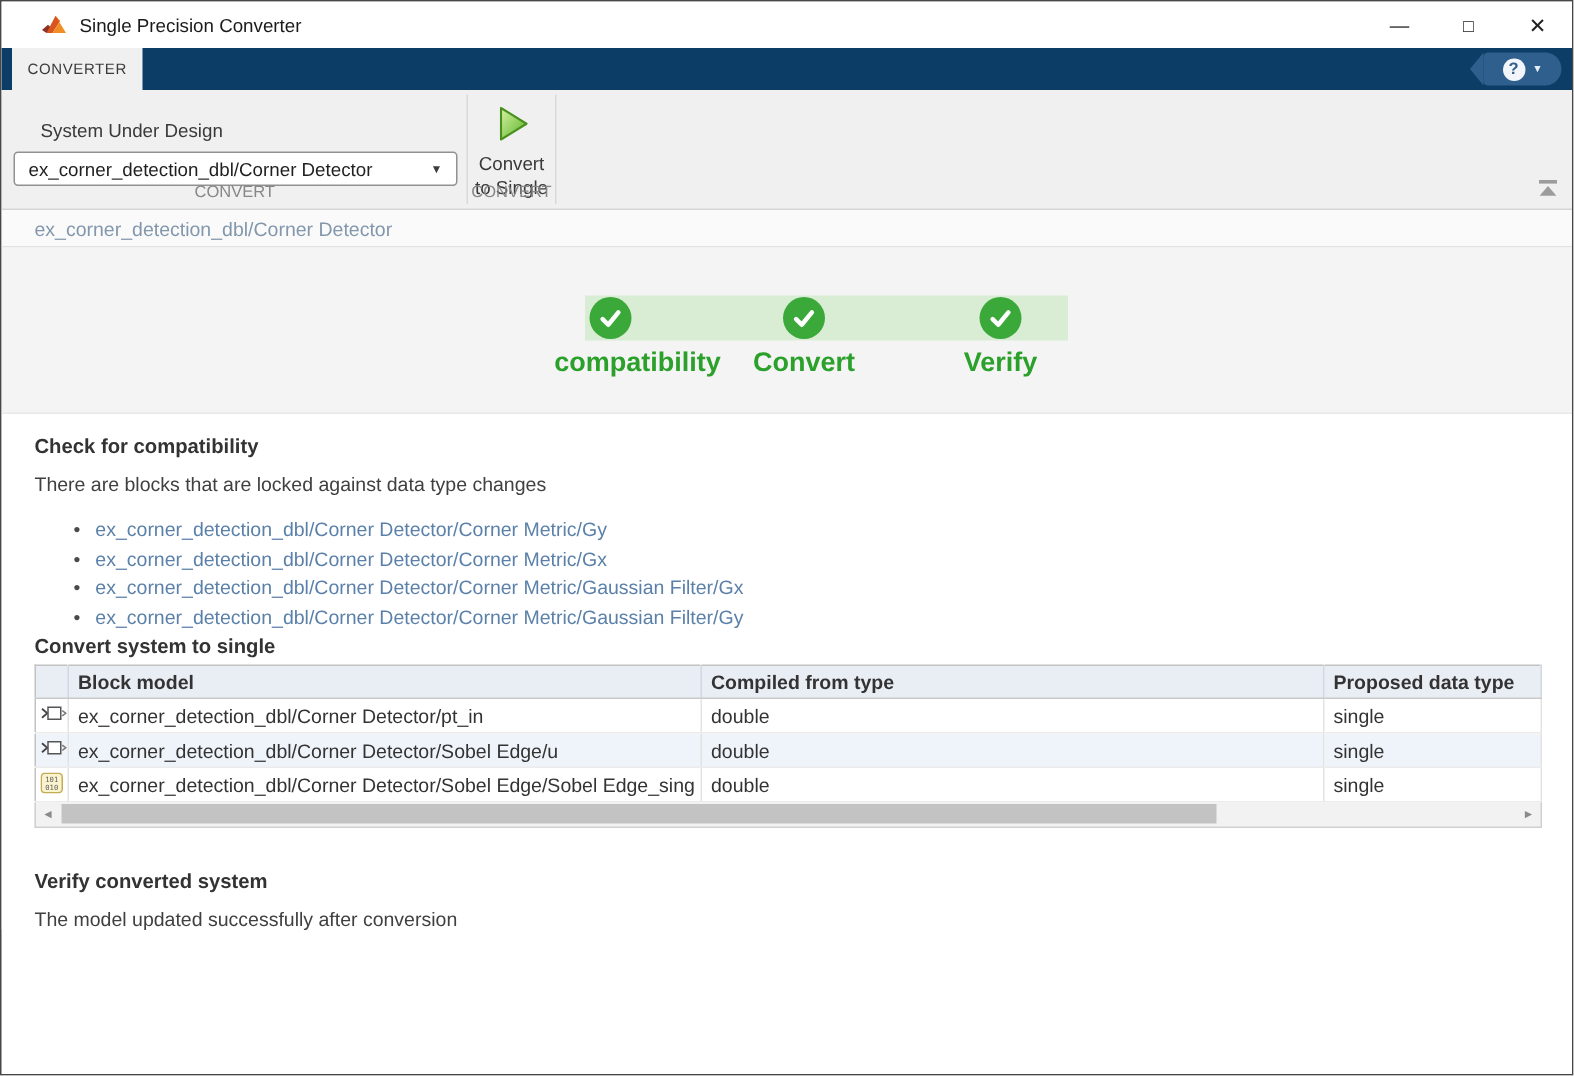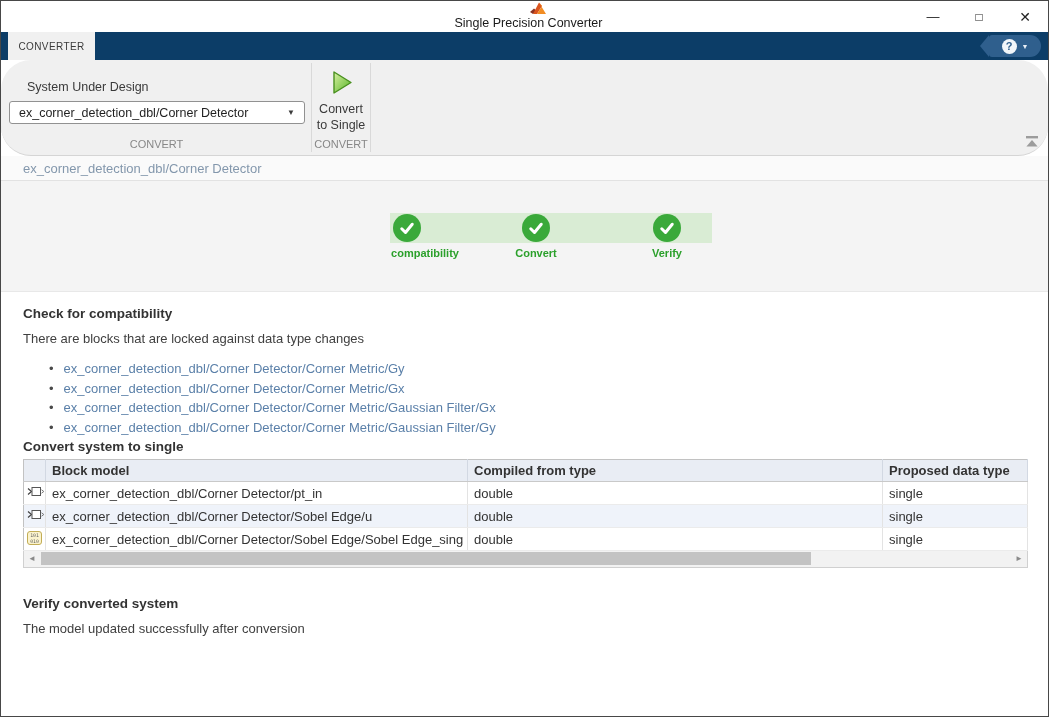--- a/index.html
+++ b/index.html
@@ -3,21 +3,21 @@
 <meta charset="utf-8">
 <style>
   * { margin:0; padding:0; box-sizing:border-box; }
   html,body { background:#dadada; font-family:"Liberation Sans", sans-serif; }
   .window {
     position:relative; width:1049px; height:717px; background:#ffffff;
     border:1px solid #474747; overflow:hidden;
   }
 
   
-  .titlebar { height:31px; background:#ffffff; display:flex; align-items:center; position:relative;flex-direction:column; }
+  .titlebar { height:31px; background:#ffffff; display:flex; align-items:center; position:relative; }
   .matlab-logo { margin-left:27px; width:17px; height:15px; }
   .title-text { margin-left:8px; font-size:12.5px; color:#1a1a1a; }
   .win-controls { position:absolute; right:0; top:0; height:31px; display:flex; }
   .win-btn { width:46px; height:31px; display:flex; align-items:center; justify-content:center;
              color:#222; font-size:13px; cursor:default; }
   .win-btn.max span { font-size:12px; }
   .win-btn.close span { font-size:14px; }
 
   
   .tabstrip { position:relative; height:28px; background:#0c3d67; }
@@ -36,21 +36,21 @@
     border-top:11px solid transparent; border-bottom:11px solid transparent;
     border-right:9px solid #2f5f8d;
   }
   .help-circle {
     width:15px; height:15px; border-radius:50%; background:#f2f6fa; color:#2f5f8d;
     font-size:11px; font-weight:bold; display:flex; align-items:center; justify-content:center;
   }
   .help-caret { color:#e8eef5; font-size:7px; }
 
   
-  .toolbar { position:relative; height:96px; background:#f0f0f0; border-bottom:1px solid #d5d5d5;border-radius:30px; }
+  .toolbar { position:relative; height:80px; background:#f0f0f0; border-bottom:1px solid #d5d5d5; }
   .sud-label { position:absolute; left:26px; top:20px; font-size:12.5px; color:#3a3a3a; }
   .combo {
     position:absolute; left:8px; top:41px; width:296px; height:23px; background:#fff;
     border:1px solid #919191; border-radius:3px; display:flex; align-items:center;
     padding:0 9px; font-size:12.5px; color:#1f1f1f; cursor:pointer;
   }
   .combo-caret { margin-left:auto; font-size:8px; color:#3c3c3c; }
   .section-caption { position:absolute; bottom:5px; text-align:center; font-size:11px; color:#878787; }
   .caption-system { left:0; width:311px; }
   .caption-convert { left:311px; width:58px; }
@@ -74,21 +74,21 @@
   
   .progress-panel { position:relative; height:111px; background:#f4f4f4; border-bottom:1px solid #e8e8e8; }
   .progress-band { position:absolute; left:389px; top:32px; width:322px; height:30px; background:#d9ecd4; }
   .step-circle {
     position:absolute; top:33px; width:28px; height:28px; border-radius:50%;
     background:#3aa93a; display:flex; align-items:center; justify-content:center;
   }
   .step-c1 { left:392px; } .step-c2 { left:521px; } .step-c3 { left:652px; }
   .step-label {
     position:absolute; top:66px; width:140px; text-align:center;
-    font-size:11px; font-weight:bold; color:#2ba02b;
+    font-size:18px; font-weight:bold; color:#2ba02b;
   }
   .step-l1 { left:354px; } .step-l2 { left:465px; } .step-l3 { left:596px; }
 
   
   .content { background:#fff; padding:0 22px; }
   .sec-heading { font-size:13.5px; font-weight:bold; color:#333; }
   .h-compat { padding-top:14px; }
   .sec-text { font-size:13px; color:#404040; margin-top:10px; }
   ul.link-list { list-style:none; margin-top:13px; padding-left:26px; }
   ul.link-list li { line-height:19.5px; font-size:13px; }

